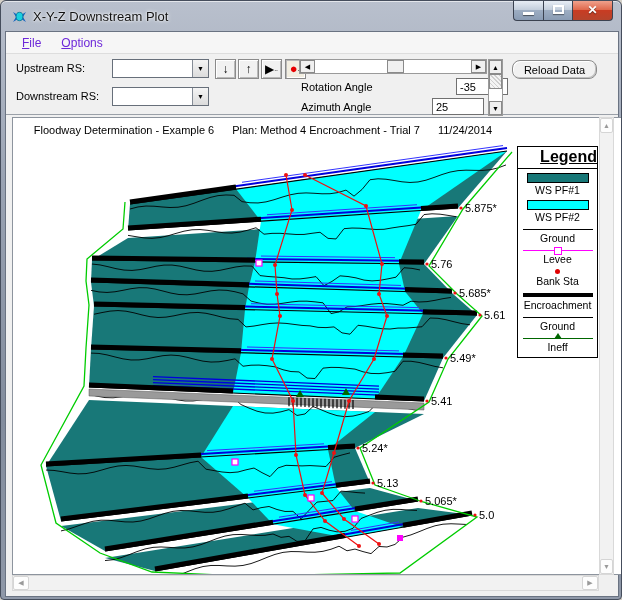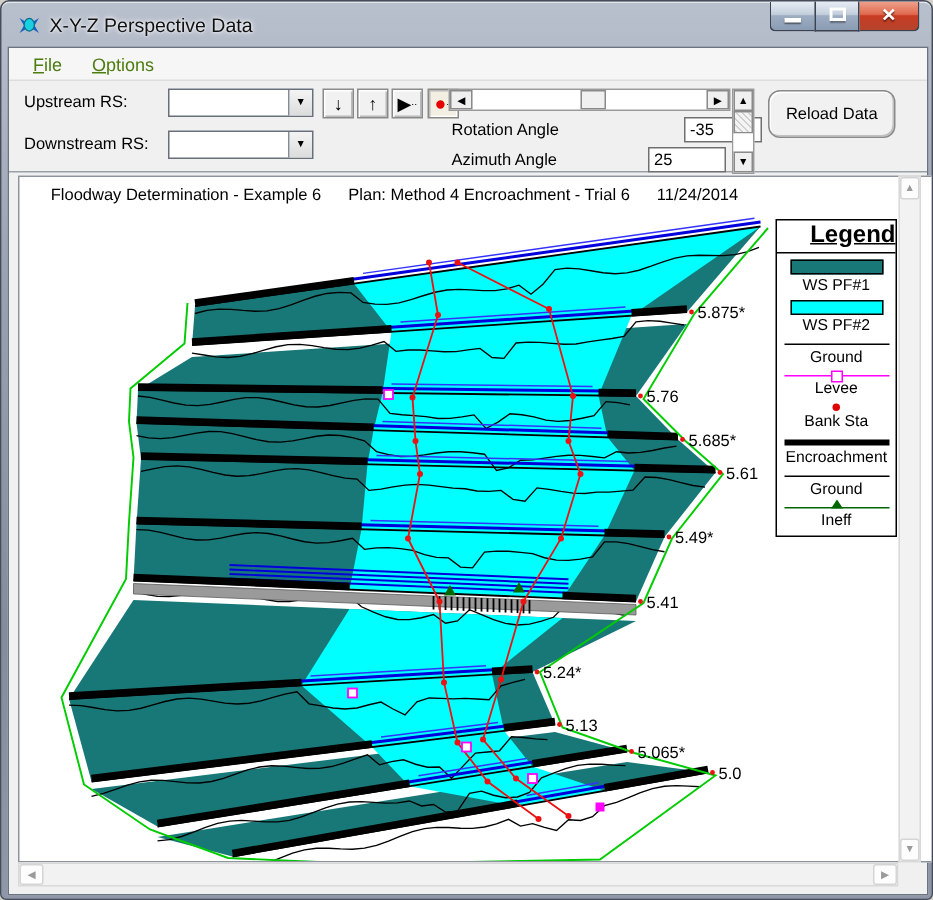--- a/index.html
+++ b/index.html
@@ -19,36 +19,36 @@
   .cap-btn.min{width:30px;border-radius:0 0 0 4px;border-right:none;}
   .cap-btn.max{width:30px;}
   .cap-btn.close{width:40px;border-radius:0 0 4px 0;border-left:none;
            background:linear-gradient(180deg,#f0a18c 0%,#e06a4e 45%,#c83c23 50%,#b5442c 100%);}
   .glyph-min{position:absolute;left:9px;top:11px;width:11px;height:3px;background:#fff;box-shadow:0 1px 1px rgba(0,0,0,.5);}
   .glyph-max{position:absolute;left:9px;top:4px;width:11px;height:9px;border:2px solid #fff;box-shadow:0 1px 1px rgba(0,0,0,.4);}
   .glyph-x{position:absolute;left:0;top:2px;width:100%;text-align:center;color:#fff;font-size:12px;font-weight:bold;text-shadow:0 1px 1px rgba(0,0,0,.5);}
   
   .client{position:absolute;left:4px;top:30px;width:614px;height:566px;background:#f0f0f0;border:1px solid #6a7382;}
   .menubar{position:absolute;left:0;top:0;width:100%;height:22px;background:#f6f6f6;border-bottom:1px solid #ddd;display:flex;align-items:center;padding-left:8px;gap:4px;}
-  .menu-item{font-size:12px;color:#4d7c0f;padding:2px 8px;}
+  .menu-item{font-size:12px;color:#6d28d9;padding:2px 8px;}
   .menu-item u{text-decoration:underline;}
   
   .toolbar{position:absolute;left:0;top:22px;width:100%;height:61px;background:#f0f0f0;border-bottom:1px solid #9aa0a8;}
   .tb-label{position:absolute;font-size:11px;color:#000;white-space:nowrap;}
   .combo{position:absolute;height:19px;background:#fff;border:1px solid #676f7a;display:flex;}
   .combo-text{flex:1;font-size:11px;padding:2px 3px;overflow:hidden;white-space:nowrap;margin-top:35px;}
   .combo-btn{width:16px;background:linear-gradient(180deg,#f4f4f4,#dcdcdc);border-left:1px solid #858c96;font-size:7px;color:#000;display:flex;align-items:center;justify-content:center;}
   .sq-btn{position:absolute;width:21px;height:20px;background:#f1f1f1;border:1px solid #8a8a8a;
           box-shadow:inset 1px 1px 0 #ffffff, inset -1px -1px 0 #b9b9b9;
           font-size:12px;color:#000;text-align:center;line-height:18px;padding:0;}
   .sq-btn .dots{font-size:7px;vertical-align:bottom;letter-spacing:0;}
   .sq-btn.rec{background:#f2eee1;box-shadow:inset 1px 1px 0 #b9b9b9, inset -1px -1px 0 #ffffff;}
   .rec-dot{color:#e80000;font-size:13px;}
   .tb-input{position:absolute;height:17px;background:#fff;border:1px solid #707070;font-size:11px;padding:1px 3px;}
-  .push-btn{position:absolute;height:32px;background:#f1f1f1;border:1px solid #8a8a8a;border-radius:8px;
+  .push-btn{position:absolute;height:19px;background:#f1f1f1;border:1px solid #8a8a8a;border-radius:8px;
           box-shadow:inset 1px 1px 0 #ffffff, inset -1px -1px 0 #c0c0c0;font-size:11px;color:#000;}
   
   .c-scroll-h{position:absolute;height:15px;background:#fff;border:1px solid #9a9a9a;display:flex;}
   .c-arrow{width:15px;height:100%;background:#f0f0f0;border:1px solid #8a8a8a;font-size:7px;color:#000;display:flex;align-items:center;justify-content:center;}
   .c-track-h{flex:1;position:relative;}
   .c-thumb-h{position:absolute;top:0;width:17px;height:100%;background:#f0f0f0;border:1px solid #8a8a8a;}
   .c-scroll-v{position:absolute;width:15px;background:#fff;border:1px solid #9a9a9a;display:flex;flex-direction:column;}
   .c-arrow-v{height:14px;width:100%;background:#f0f0f0;border:1px solid #8a8a8a;font-size:7px;color:#000;display:flex;align-items:center;justify-content:center;}
   .c-thumb-v{width:100%;height:15px;border:1px solid #8a8a8a;
      background:repeating-linear-gradient(45deg,#cfcfcf 0 1px,#f4f4f4 1px 3px);}
@@ -82,21 +82,21 @@
 </style>
 </head>
 <body>
 
 <div class="win">
   <div class="titlebar">
     <svg class="app-icon" viewBox="0 0 17 17">
       <path d="M2 4 L8.5 8 L15 4 L12 9 L15 14 L8.5 10 L2 14 L5 9 Z" fill="#1565c0"></path>
       <ellipse cx="8.5" cy="8.5" rx="3.4" ry="4.2" fill="#19cfe0" stroke="#0b6d8e" stroke-width="0.8"></ellipse>
     </svg>
-    <span class="title-text">X-Y-Z Perspective Data</span>
+    <span class="title-text">X-Y-Z Downstream Plot</span>
     <div class="caption">
       <div class="cap-btn min">
           <span class="glyph-min"></span>
         </div>
       <div class="cap-btn max">
           <span class="glyph-max"></span>
         </div>
       <div class="cap-btn close">
           <span class="glyph-x">✕</span>
         </div>
@@ -146,21 +146,21 @@
         <div class="c-arrow-v">▼</div>
       </div>
 
       <button class="push-btn" style="left:506px;top:6px;width:85px;">Reload Data</button>
     </div>
 
     <div class="plotwrap">
       <div class="plot-canvas">
         <div class="plot-title">
           <span>Floodway Determination - Example 6</span>
-          <span>Plan: Method 4 Encroachment - Trial 6</span>
+          <span>Plan: Method 4 Encroachment - Trial 7</span>
           <span>11/24/2014</span>
         </div>
         <svg id="psvg" class="plot" width="587" height="458" viewBox="10 115 587 458">
             <polygon points="127,201 504,148 455,205 125,227" fill="#187878"></polygon>
             <polygon points="125,235 455,213 421,261 89,257" fill="#187878"></polygon>
             <polygon points="89,257 421,261 449,290 88,279" fill="#187878"></polygon>
             <polygon points="88,279 449,290 474,312 91,303" fill="#187878"></polygon>
             <polygon points="91,303 474,312 440,355 88,346" fill="#187878"></polygon>
             <polygon points="88,346 440,355 421,398 86,384" fill="#187878"></polygon>
             <polygon points="86,397 421,411 352,445 43,463" fill="#187878"></polygon>

